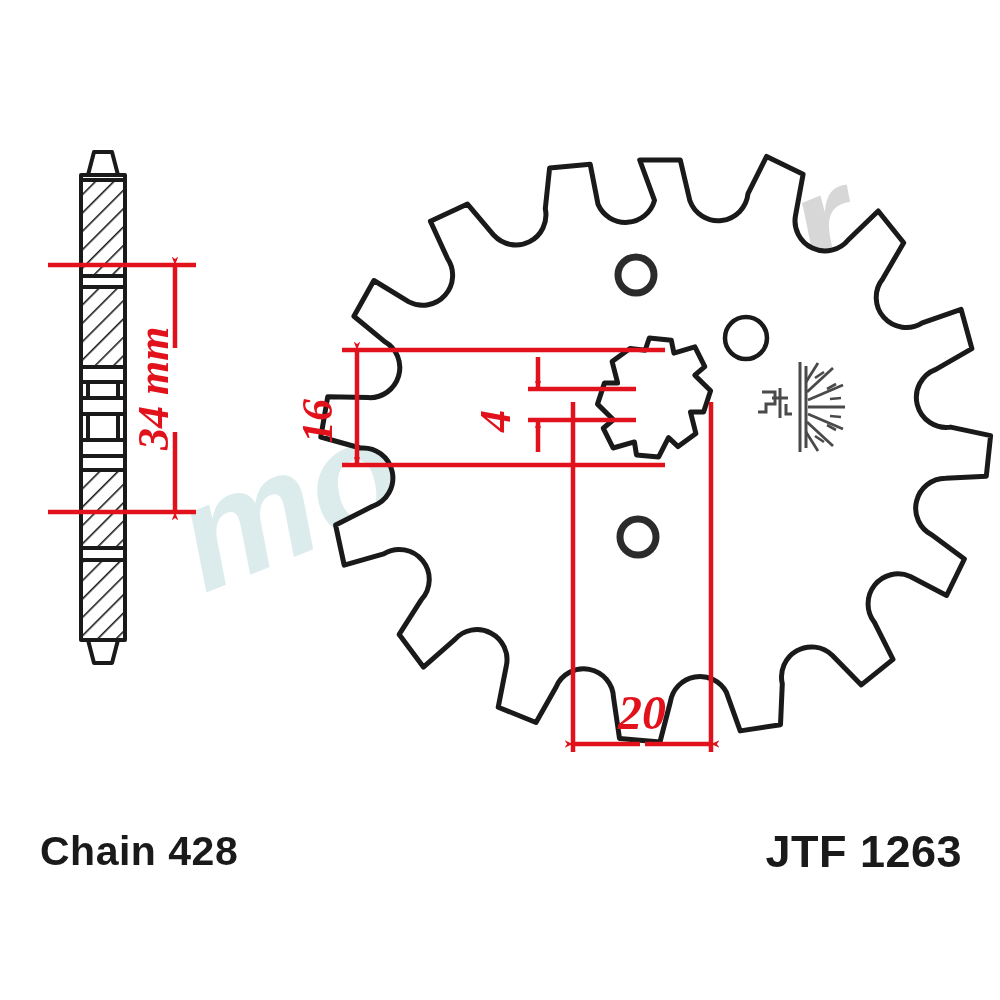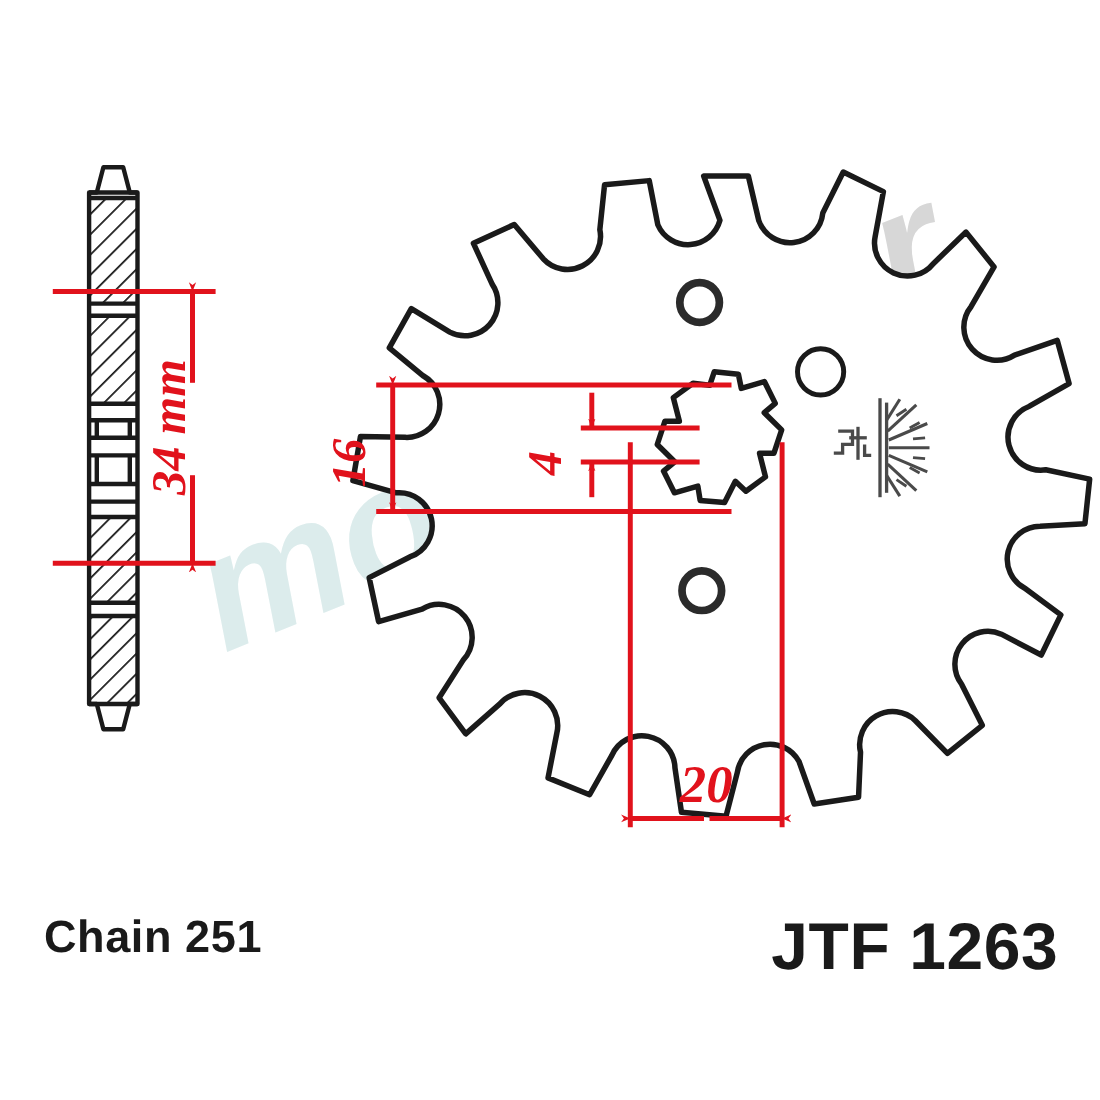--- a/index.html
+++ b/index.html
@@ -35,21 +35,21 @@
     letter-spacing: 0.5px;
     color: #1a1a1a;
     white-space: nowrap;
   }
   .label-part {
     position: absolute;
     right: 38px;
     top: 826px;
     font-family: "Liberation Sans", sans-serif;
     font-weight: bold;
-    font-size: 60px;
+    font-size: 45px;
     letter-spacing: 0.5px;
     color: #1a1a1a;
     white-space: nowrap;
     text-align: right;
   }
 </style>
 </head>
 <body>
 
 <div id="page">
@@ -256,16 +256,16 @@
     <g>
       <line x1="573" y1="402" x2="573" y2="752" stroke="#e1121c" stroke-width="4.5"></line>
       <line x1="711" y1="402" x2="711" y2="752" stroke="#e1121c" stroke-width="4.5"></line>
       <line x1="573" y1="744" x2="640" y2="744" stroke="#e1121c" stroke-width="4.5" marker-start="url(#arrIn)"></line>
       <line x1="711" y1="744" x2="645" y2="744" stroke="#e1121c" stroke-width="4.5" marker-start="url(#arrIn)"></line>
       <text x="642" y="729" font-family="'Liberation Serif', serif" font-size="48" font-style="italic" font-weight="bold" fill="#e1121c" text-anchor="middle">20</text>
     </g>
 
   </svg>
 
-  <div class="label-chain">Chain 251</div>
+  <div class="label-chain">Chain 428</div>
   <div class="label-part">JTF 1263</div>
 
 </div>
 
 </body></html>

